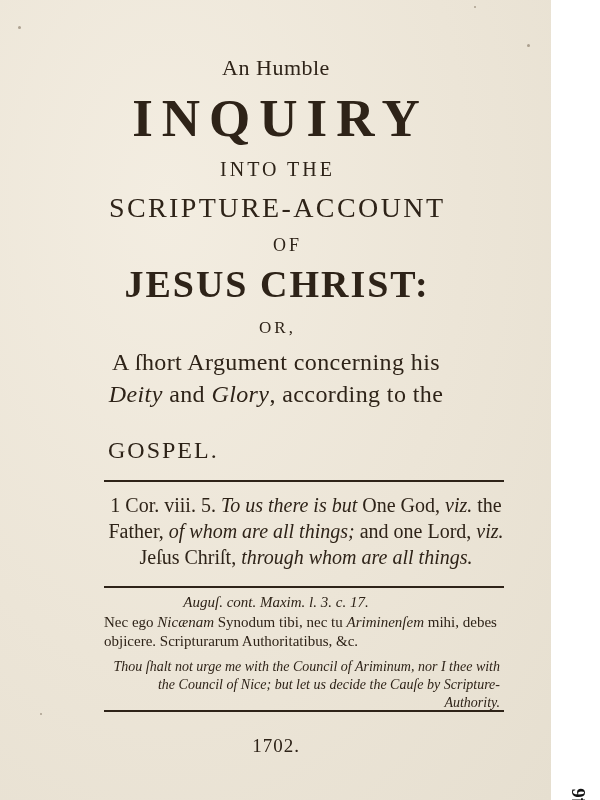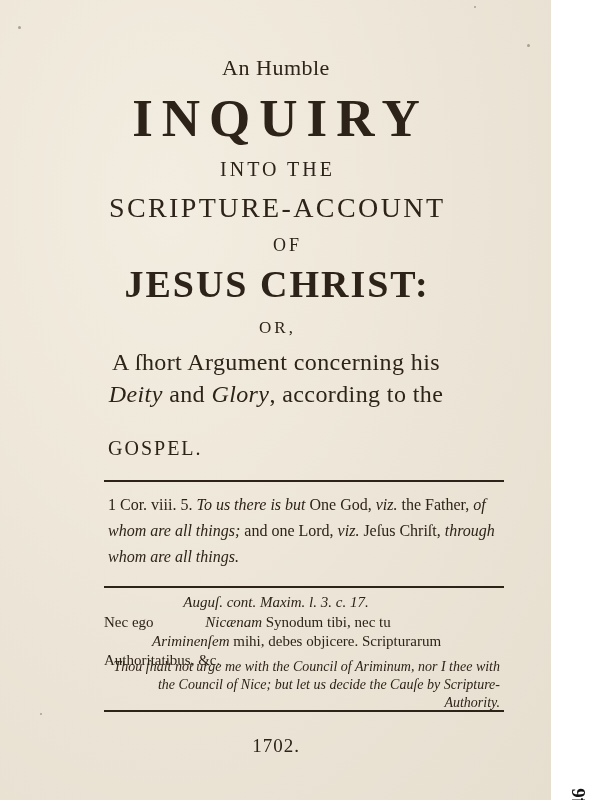--- a/index.html
+++ b/index.html
@@ -121,61 +121,61 @@
     top: 346px; left: 0; right: 0;
     font-size: 24px;
     letter-spacing: 0.4px;
     line-height: 32px;
   }
   .l-short .ital { font-style: italic; text-align: right; }
   .l-gospel {
     position: absolute;
     top: 437px;
     left: 108px;
-    font-size: 20px;
+    font-size: 24px;
     letter-spacing: 2px;
     text-align: left;
   }
   .rule {
     position: absolute;
     background: #2e2318;
     height: 2px;
   }
   .rule-1 { top: 480px; left: 104px; width: 400px; }
   .rule-2 { top: 586px; left: 104px; width: 400px; }
   .rule-3 { top: 710px; left: 104px; width: 400px; }
 
   .quote-block {
     position: absolute;
     top: 492px;
     left: 108px;
     width: 396px;
-    text-align: left;
-    font-size: 16px;
+    text-align: center;
+    font-size: 20px;
     line-height: 26px;
   }
   .quote-block .ital { font-style: italic; }
 
   .latin-head {
     position: absolute;
     top: 594px;
     left: 0; right: 0;
     font-size: 15px;
     font-style: italic;
   }
   .latin-body {
     position: absolute;
     top: 613px;
     left: 104px;
     width: 400px;
     text-align: left;
     font-size: 15px;
     line-height: 19px;
   }
-  .latin-body .ital { font-style: italic; margin-left: 48px; }
+  .latin-body .ital { font-style: italic; }
   .english-body {
     position: absolute;
     top: 658px;
     left: 108px;
     width: 392px;
     text-align: right;
     font-size: 14px;
     font-style: italic;
     line-height: 18px;
   }

